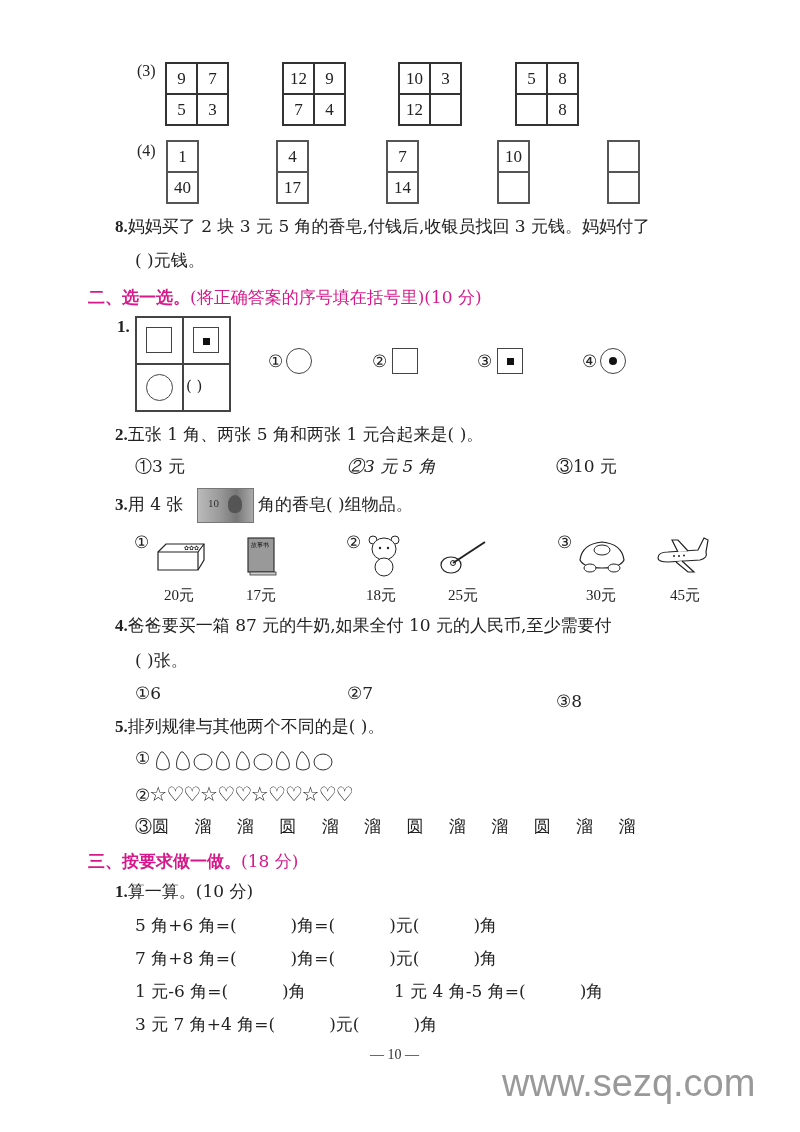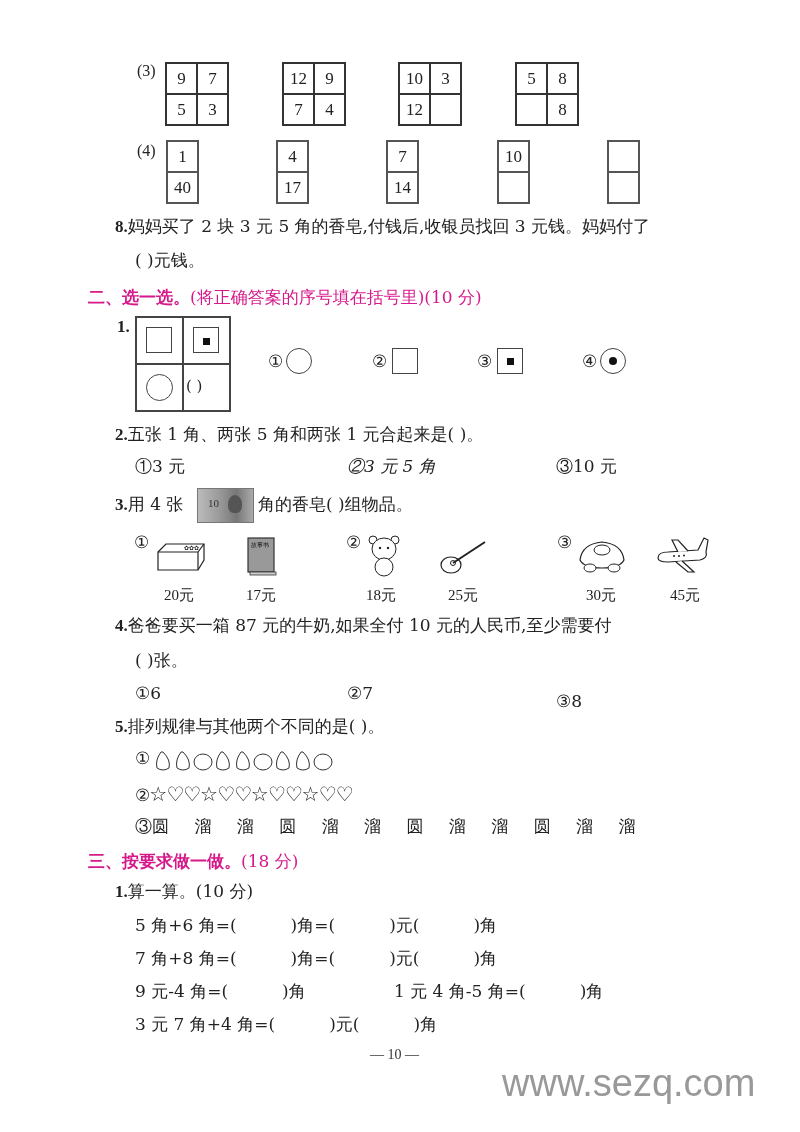--- a/index.html
+++ b/index.html
@@ -236,18 +236,18 @@
 
 <div class="abs sec" style="left:88px;top:850px;">
   <span>三、按要求做一做。</span><span class="sub">(18 分)</span>
 </div>
 
 <div class="abs txt" style="left:115px;top:883px;">
   <span class="num">1.</span><span>算一算。(10 分)</span>
 </div>
 <div class="abs txt" style="left:135px;top:917px;white-space:pre;text-align:right;">5 角+6 角=(          )角=(          )元(          )角</div>
 <div class="abs txt" style="left:135px;top:950px;white-space:pre;">7 角+8 角=(          )角=(          )元(          )角</div>
-<div class="abs txt" style="left:135px;top:983px;white-space:pre;">9 元-4 角=(          )角</div>
+<div class="abs txt" style="left:135px;top:983px;white-space:pre;">1 元-6 角=(          )角</div>
 <div class="abs txt" style="left:394px;top:983px;white-space:pre;">1 元 4 角-5 角=(          )角</div>
 <div class="abs txt" style="left:135px;top:1016px;white-space:pre;">3 元 7 角+4 角=(          )元(          )角</div>
 
 <div class="abs" style="left:370px;top:1047px;font-size:14px;font-family:'Liberation Serif',serif;color:#333;">— 10 —</div>
 <div class="abs watermark" style="left:502px;top:1062px;">www.sezq.com</div>
 
 </body></html>

